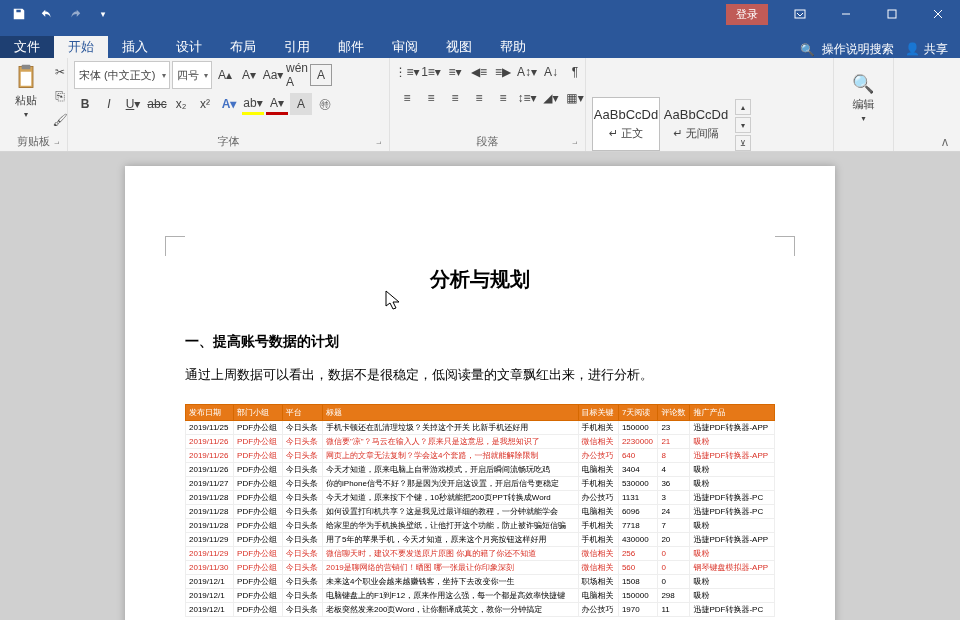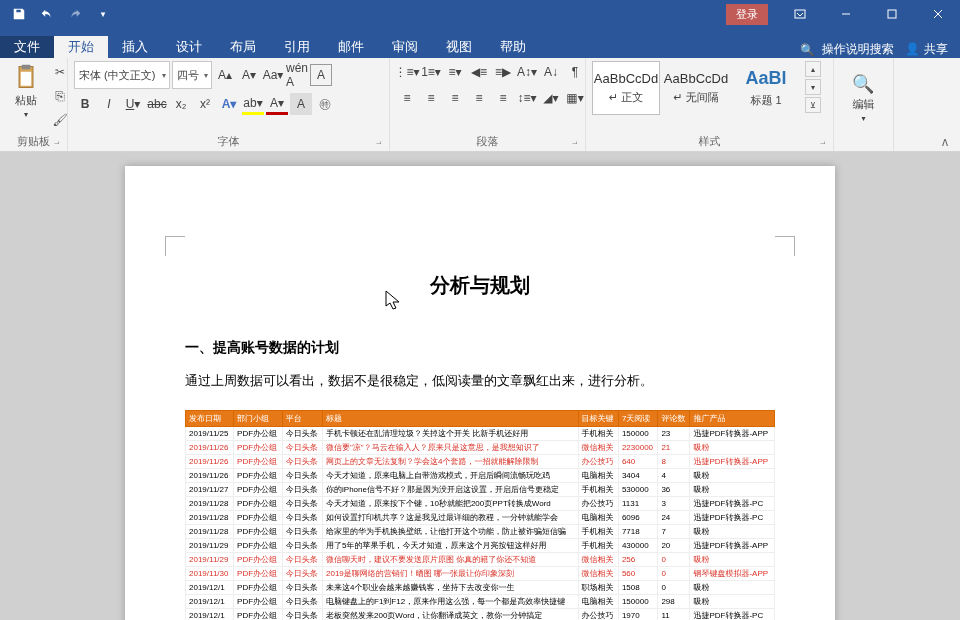--- a/index.html
+++ b/index.html
@@ -32,21 +32,21 @@
 .combo::after{content:"▾";position:absolute;right:3px;font-size:8px;color:#666}
 .style-item{width:68px;height:54px;border:1px solid transparent;display:flex;flex-direction:column;align-items:center;justify-content:center;cursor:pointer;font-size:11px;gap:4px}
 .style-item.sel{border-color:#c0c0c0;background:#fff}
 .style-preview{font-size:13px;color:#333}
 .style-preview.big{font-size:18px;font-weight:bold;color:#2e74b5}
 .doc-area{height:468px;background:#d0d0d0;overflow:auto;display:flex;justify-content:center;padding-top:14px}
 .page{width:710px;min-height:920px;background:#fff;box-shadow:0 0 8px rgba(0,0,0,.25);padding:90px 60px 40px;position:relative}
 .crop{position:absolute;width:20px;height:20px;border-color:#b0b0b0}
 .crop.tl{top:70px;left:40px;border-left:1px solid #b0b0b0;border-top:1px solid #b0b0b0}
 .crop.tr{top:70px;right:40px;border-right:1px solid #b0b0b0;border-top:1px solid #b0b0b0}
-.doc-title{text-align:center;font-size:20px;font-weight:bold;margin:16px 0 40px;color:#000}
+.doc-title{text-align:center;font-size:20px;font-weight:bold;margin:10px 0 40px;color:#000}
 .doc-h{font-size:14px;font-weight:bold;margin-bottom:12px}
 .doc-p{font-size:13px;line-height:1.8;margin-bottom:18px}
 .data-table{width:100%;border-collapse:collapse;font-size:8px;margin-bottom:36px}
 .data-table th{background:#e67817;color:#fff;padding:2px 3px;text-align:left;border:1px solid #d66800;font-weight:normal;white-space:nowrap}
 .data-table td{padding:1px 3px;border:1px solid #eee;white-space:nowrap;overflow:hidden}
 .data-table tr.red td{color:#d93025}
 .cursor-arrow{position:absolute;top:290px;left:385px;pointer-events:none}
 </style>
 </head>
 <body>
@@ -192,42 +192,37 @@
         <div class="small-btn">≡</div>
         <div class="small-btn">↕≡▾</div>
         <div class="small-btn">◢▾</div>
         <div class="small-btn">▦▾</div>
       </div>
     </div>
     <div class="rgroup-label">段落</div>
   </div>
 
   <div class="rgroup" style="width:248px">
-    <div class="rgroup-body" style="align-items:flex-start">
+    <div class="rgroup-body" style="align-items:flex-end">
       <div id="styles-row" class="row">
           <div class="style-item sel">
             <div class="style-preview">AaBbCcDd</div>
             <div>↵ 正文</div>
           </div>
           <div class="style-item">
             <div class="style-preview">AaBbCcDd</div>
             <div>↵ 无间隔</div>
           </div>
-          <div class="style-item">
-            <div class="style-preview big">AaBl</div>
-            <div>标题 1</div>
-          </div>
         </div>
       <div class="col" style="margin-left:2px">
         <div class="small-btn" style="border:1px solid #ccc;width:16px;height:16px;font-size:8px">▴</div>
         <div class="small-btn" style="border:1px solid #ccc;width:16px;height:16px;font-size:8px">▾</div>
         <div class="small-btn" style="border:1px solid #ccc;width:16px;height:16px;font-size:8px">⊻</div>
       </div>
     </div>
-    <div class="rgroup-label">样式</div>
   </div>
 
   <div class="rgroup" style="width:60px">
     <div class="rgroup-body" style="justify-content:center;align-items:center">
       <div class="big-btn">
         <span style="font-size:18px">🔍</span>
         <span>编辑</span>
         <span style="font-size:8px">▾</span>
       </div>
     </div>

